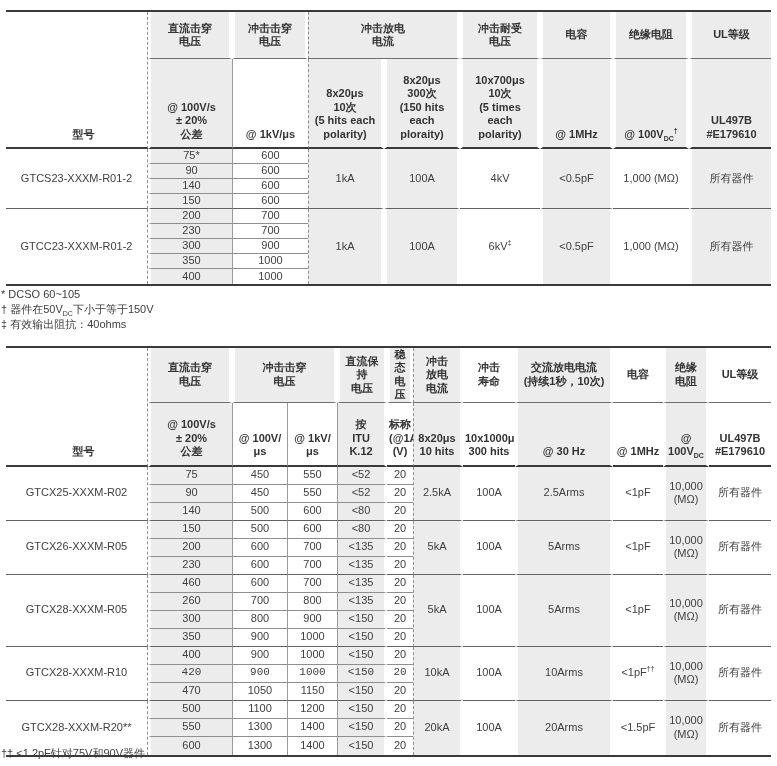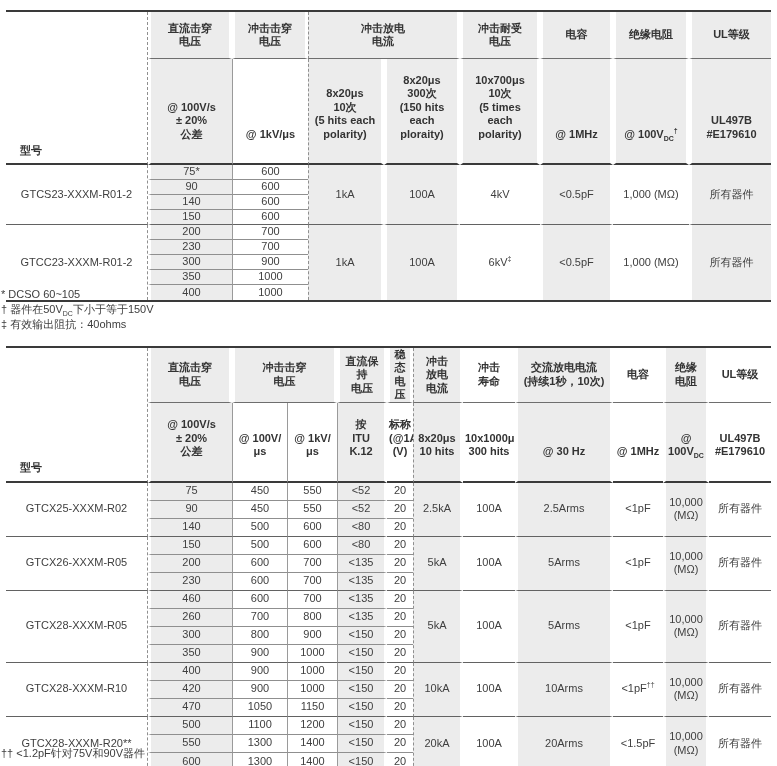--- a/index.html
+++ b/index.html
@@ -13,30 +13,30 @@
         white-space:pre-line;overflow:hidden;}
   th{font-weight:bold;color:#333;}
   td{color:#404040;}
   .shade{background:#ececec;}
   .gut-l{border-left:3px solid #fff;}
   .gut-r{border-right:3px solid #fff;}
   .vline-l{border-left:1px solid #9a9a9a;}
   .vdash-l{border-left:1px dashed #8f8f8f;}
   .vdash-r{border-right:1px dashed #8f8f8f;}
   .lab{vertical-align:middle;}
-  .sub{vertical-align:bottom;padding-bottom:22px;}
+  .sub{vertical-align:bottom;padding-bottom:6px;}
   .hline{border-bottom:1px solid #6e6e6e;}
   .hheavy{border-bottom:2px solid #3a3a3a;}
   .rline{border-bottom:1px solid #8f8f8f;}
   .gline{border-bottom:1px solid #626262;}
   .hr1 > th{height:46px;}
   .hr2 > th{height:82px;}
   #t2 .hr1 > th{height:48px;}
   #t2 .hr2 > th{height:56px;}
-  .model-th{vertical-align:bottom;text-align:left;padding:4px 0 6px 14px;}
+  .model-th{vertical-align:bottom;text-align:center;padding:4px 0 6px 14px;}
   .model-cell{vertical-align:middle;}
   sup{font-size:7px;vertical-align:super;line-height:0;}
   sub{font-size:7px;vertical-align:sub;line-height:0;}
   .footnotes{position:absolute;left:1px;font-size:11px;line-height:15px;color:#3d3d3d;}
   #fn1{top:287px;}
   #fn2{top:746px;}
   .watermark{position:absolute;left:299px;top:371px;font-size:21px;letter-spacing:1px;
              color:#4fc076;opacity:.62;pointer-events:none;z-index:5;}
 </style>
 </head>
@@ -318,21 +318,21 @@
           <td class="shade vline-l gut-r rline">&lt;150</td>
           <td class=" rline">20</td>
           <td class="shade vdash-l gut-r gline" rowspan="3">10kA</td>
           <td class=" gline" rowspan="3">100A</td>
           <td class="shade gut-l gut-r gline" rowspan="3">10Arms</td>
           <td class=" gline" rowspan="3">&lt;1pF<sup>††</sup></td>
           <td class="shade gut-l gut-r gline" rowspan="3">10,000
 (MΩ)</td>
           <td class=" gline" rowspan="3">所有器件</td>
         </tr>
-        <tr style="height: 18px;">
+        <tr style="height: 18px; font-family: Liberation Mono, monospace;">
           <td class="shade gut-l rline">420</td>
           <td class="vline-l rline">900</td>
           <td class="vline-l rline">1000</td>
           <td class="shade vline-l gut-r rline">&lt;150</td>
           <td class=" rline">20</td>
         </tr>
         <tr style="height: 18px;">
           <td class="shade gut-l gline">470</td>
           <td class="vline-l gline">1050</td>
           <td class="vline-l gline">1150</td>

